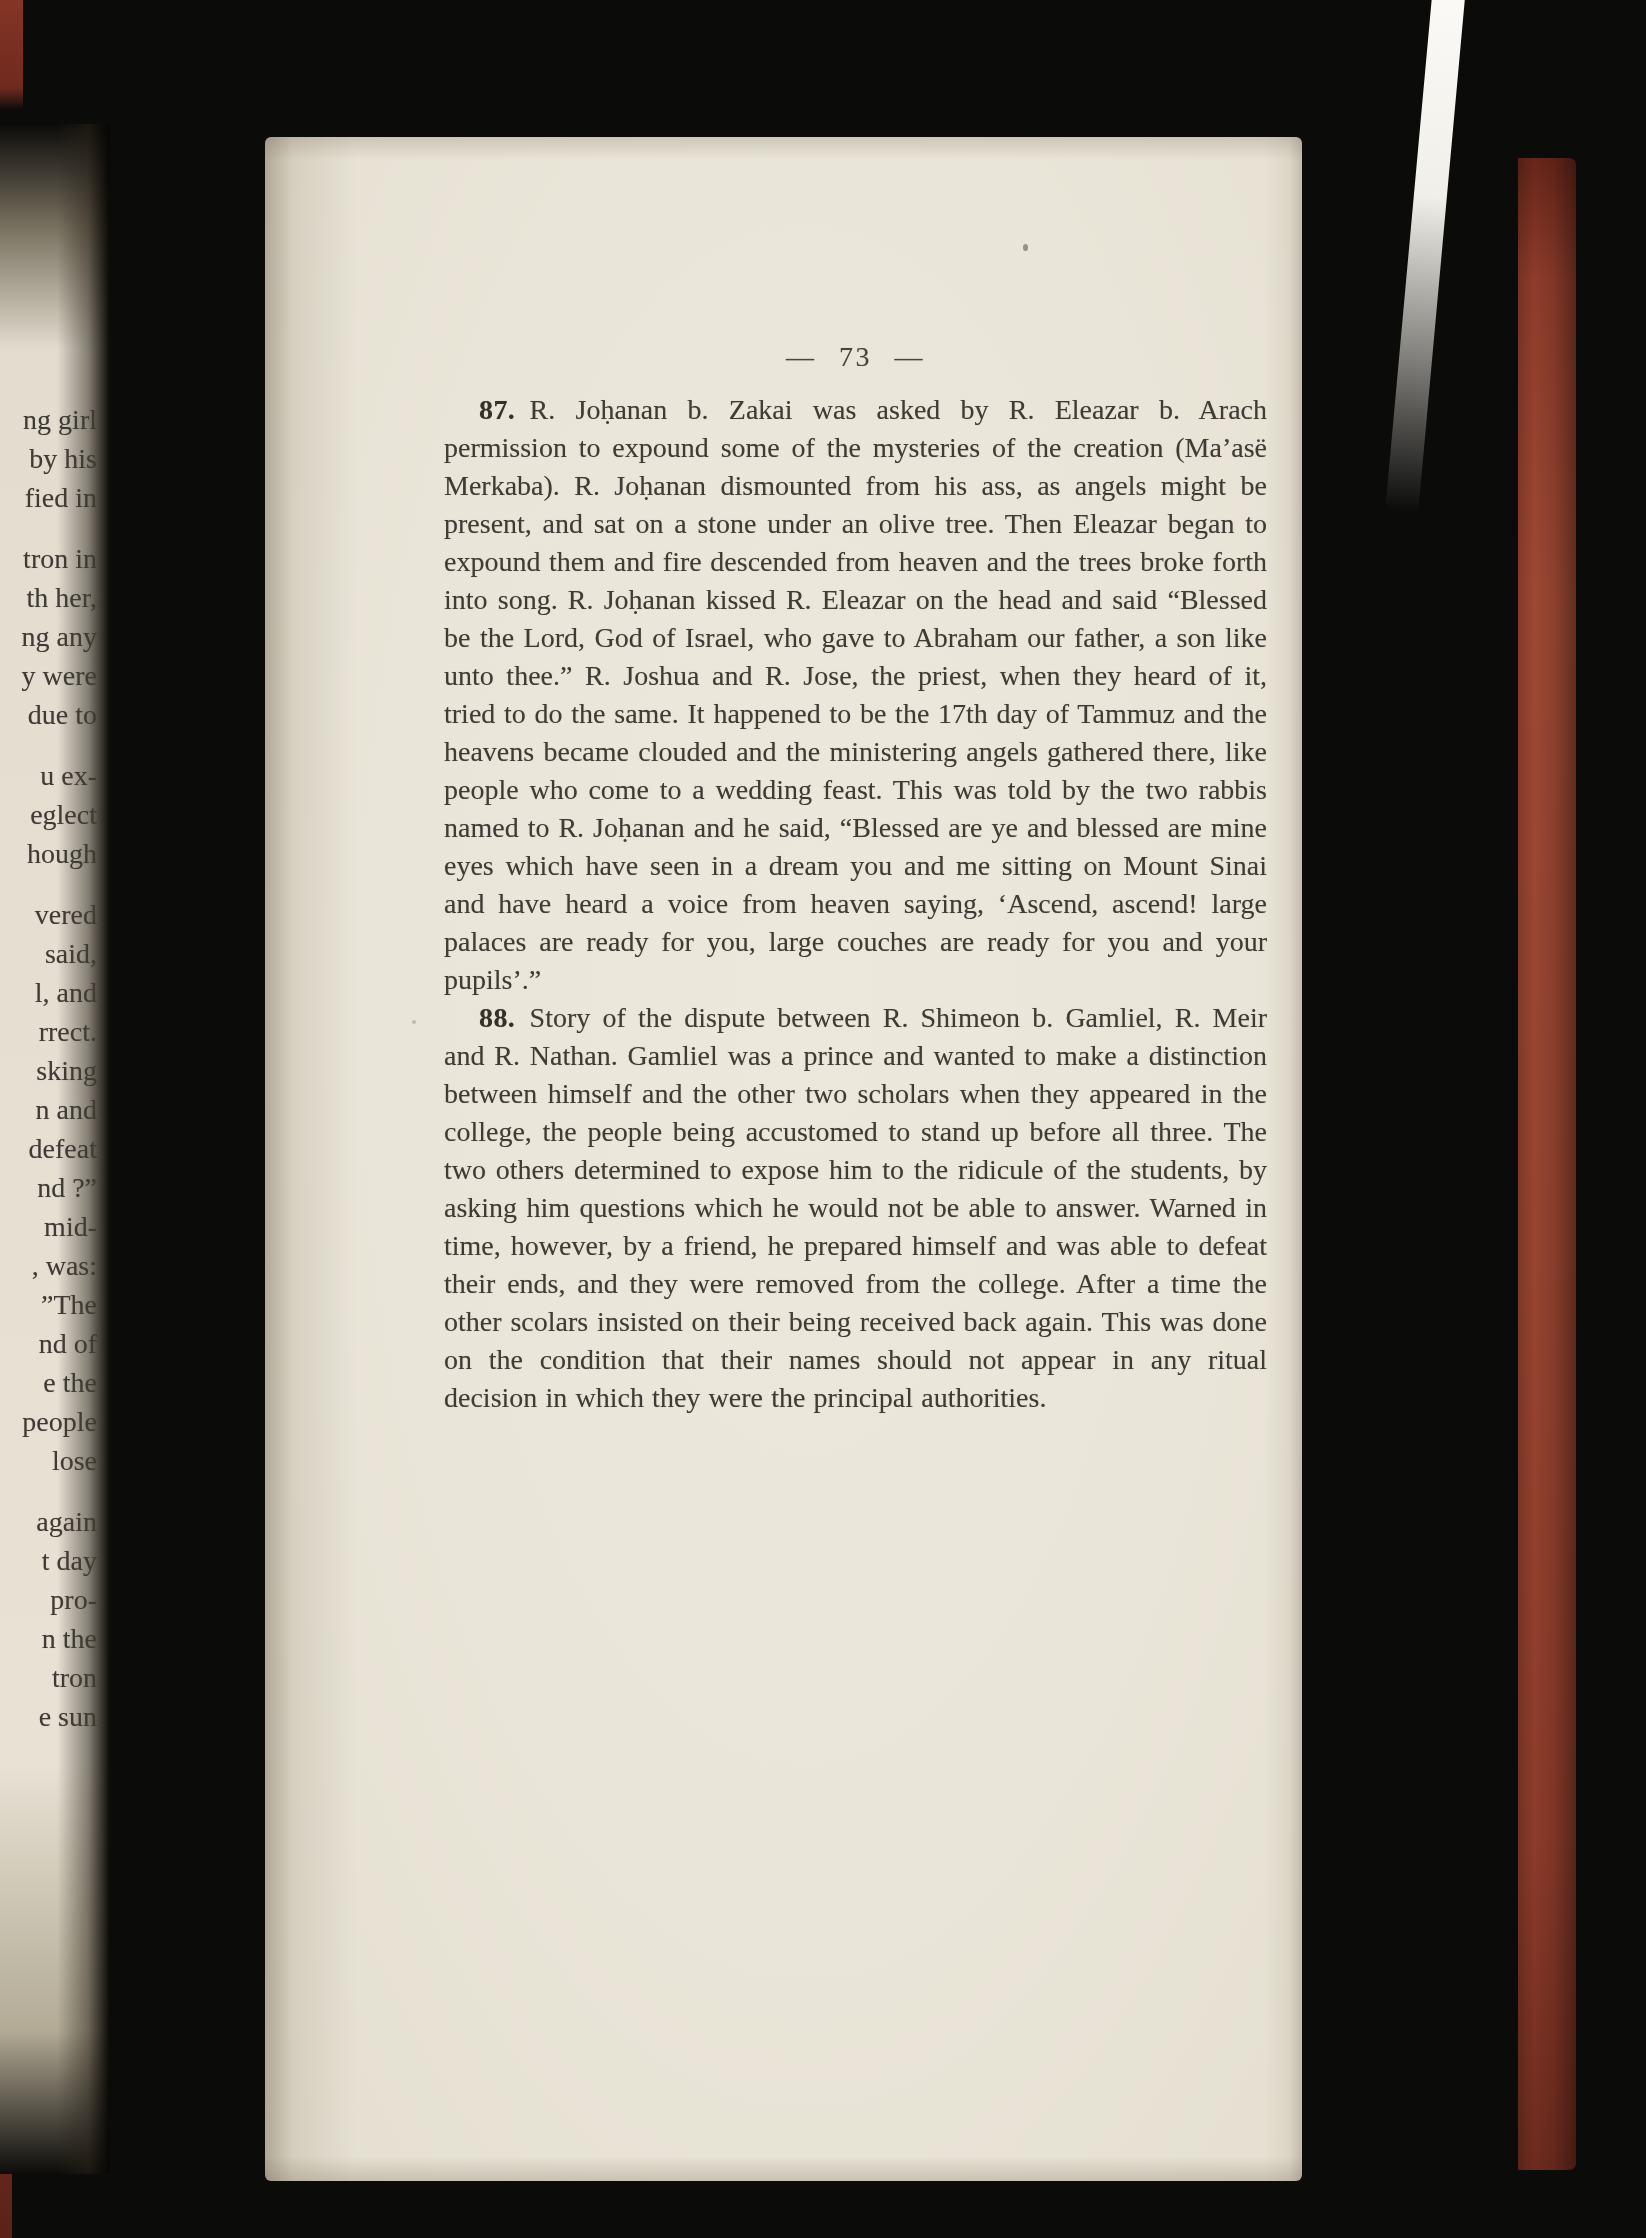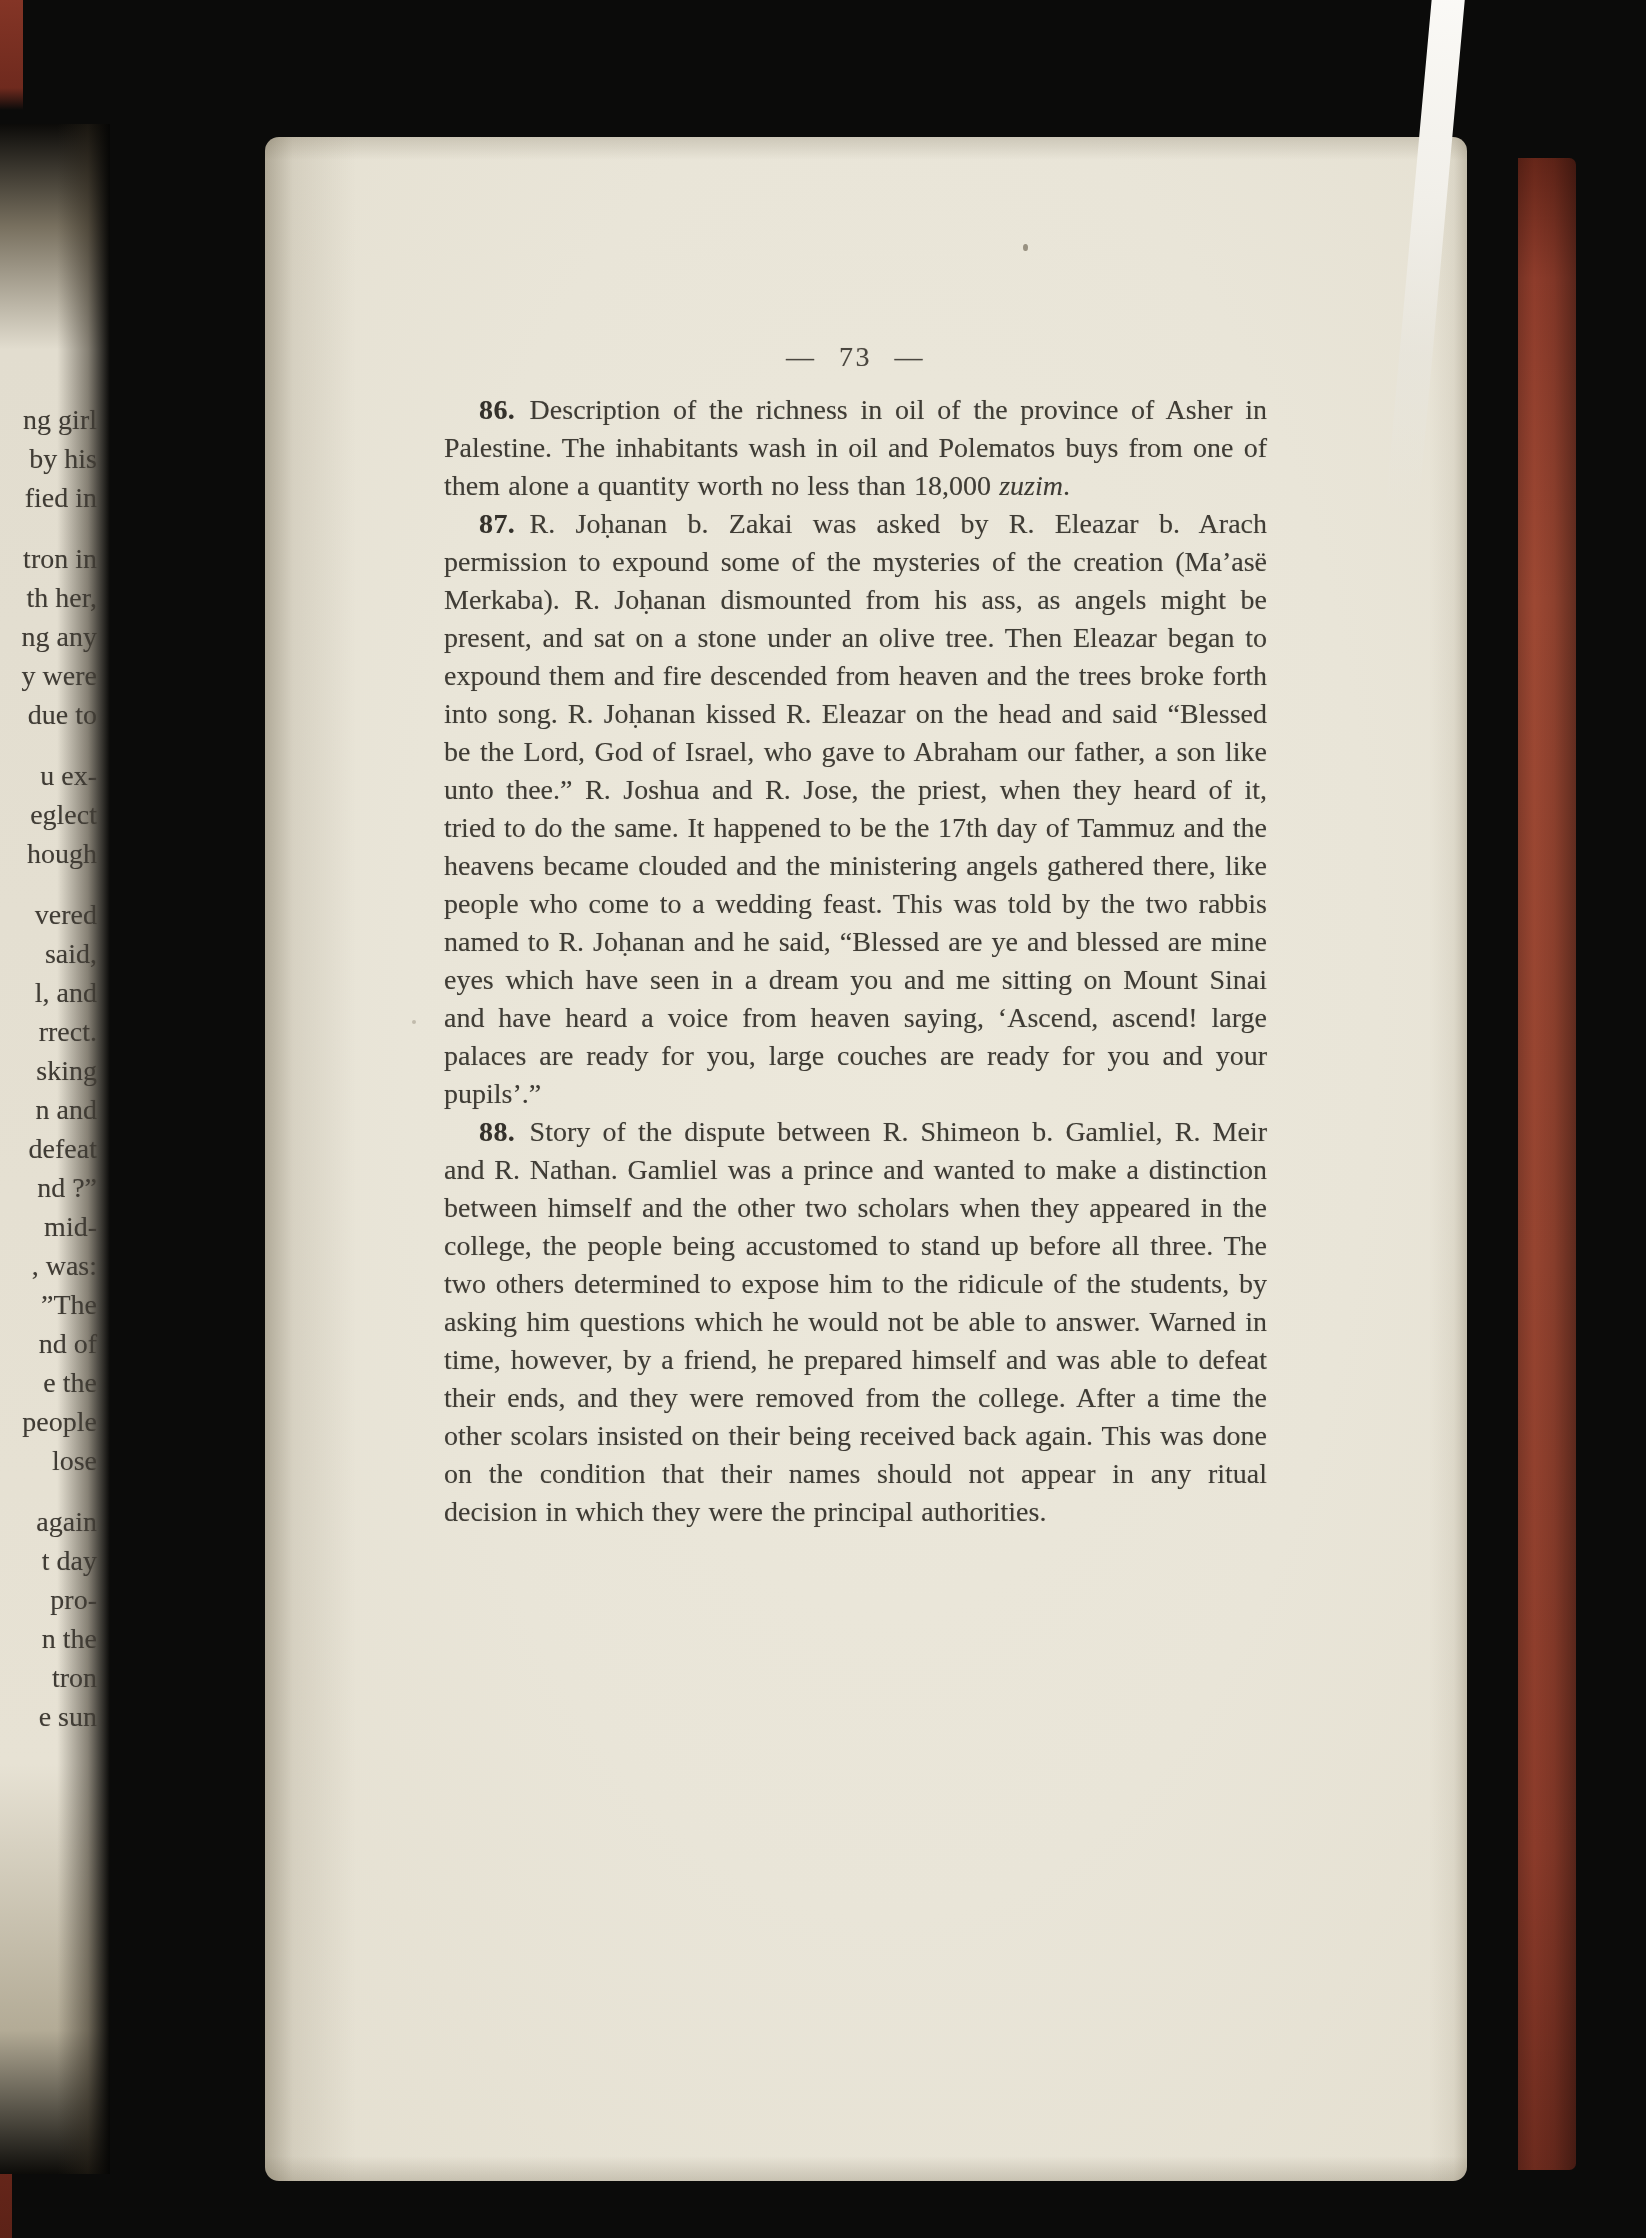--- a/index.html
+++ b/index.html
@@ -34,28 +34,28 @@
     position: absolute; top: 276px; left: 0; width: 97px;
     text-align: right;
     font-size: 28px; color: #403c35;
     text-shadow: 0 0 0.8px rgba(63,60,53,0.35);
   }
   .frag { height: 39px; line-height: 39px; white-space: nowrap; text-align: right; }
   .frag-gap { margin-top: 22px; }
 
   
   .page {
-    position: absolute; left: 265px; top: 137px; width: 1202px; height: 2044px;
+    position: absolute; left: 265px; top: 137px; width: 1037px; height: 2044px;
     background:
       linear-gradient(90deg, rgba(95,85,62,0.40) 0px, rgba(125,114,90,0.16) 28px, rgba(0,0,0,0) 91px),
       linear-gradient(270deg, rgba(110,98,74,0.30) 0px, rgba(140,130,105,0.12) 13px, rgba(0,0,0,0) 38px),
       linear-gradient(180deg, rgba(120,110,88,0.25) 0px, rgba(0,0,0,0) 23px),
       linear-gradient(0deg, rgba(120,110,88,0.28) 0px, rgba(0,0,0,0) 25px),
       radial-gradient(ellipse at 52% 42%, #ece8db 0%, #e9e5d8 55%, #e4dfd0 100%);
-    border-radius: 14px;
+    border-radius: 6px;
   }
   .page-number {
     position: absolute; left: 179px; top: 204px; width: 823px;
     text-align: center;
     font-size: 28px; color: #4a463f;
     letter-spacing: 2.5px; word-spacing: 13px;
     text-shadow: 0 0 0.8px rgba(63,60,53,0.35);
   }
   .text-block {
     position: absolute; left: 179px; top: 254px; width: 823px;
@@ -134,21 +134,20 @@
         <div class="frag">tron</div>
         <div class="frag">e sun</div>
       </div>
   </div>
 
   <div class="cover-right"></div>
 
   <div class="page">
     <div class="page-number">— 73 —</div>
     <div class="text-block">
-        <p><span class="pnum">86. </span><span>Description of the richness in oil of the province of Asher in Palestine. The inhabitants wash in oil and Polematos buys from one of them alone a quantity worth no less than 18,000 </span><span class="italic">zuzim</span><span>.</span></p>
         <p><span class="pnum">87. </span><span>R. Joḥanan b. Zakai was asked by R. Eleazar b. Arach permission to expound some of the mysteries of the creation (Ma’asë Merkaba).  R. Joḥanan dismounted from his ass, as angels might be present, and sat on a stone under an olive tree.  Then Eleazar began to expound them and fire descended from heaven and the trees broke forth into song. R. Joḥanan kissed R. Eleazar on the head and said “Blessed be the Lord, God of Israel, who gave to Abraham our father, a son like unto thee.”  R. Joshua and R. Jose, the priest, when they heard of it, tried to do the same.  It happened to be the 17th day of Tammuz and the heavens became clouded and the ministering angels gathered there, like people who come to a wedding feast.  This was told by the two rabbis named to R. Joḥanan and he said, “Blessed are ye and blessed are mine eyes which have seen in a dream you and me sitting on Mount Sinai and have heard a voice from heaven saying, ‘Ascend, ascend! large palaces are ready for you, large couches are ready for you and your pupils’.”</span></p>
         <p><span class="pnum">88. </span><span>Story of the dispute between R. Shimeon b. Gamliel, R. Meir and R. Nathan.  Gamliel was a prince and wanted to make a distinction between himself and the other two scholars when they appeared in the college, the people being accustomed to stand up before all three.  The two others determined to expose him to the ridicule of the students, by asking him questions which he would not be able to answer.  Warned in time, however, by a friend, he prepared himself and was able to defeat their ends, and they were removed from the college.  After a time the other scolars insisted on their being received back again.  This was done on the condition that their names should not appear in any ritual decision in which they were the principal authorities.</span></p>
       </div>
     <div class="speck s1"></div>
     <div class="speck s2"></div>
   </div>
 
   <div class="white-strip"></div>
 
 </div>

